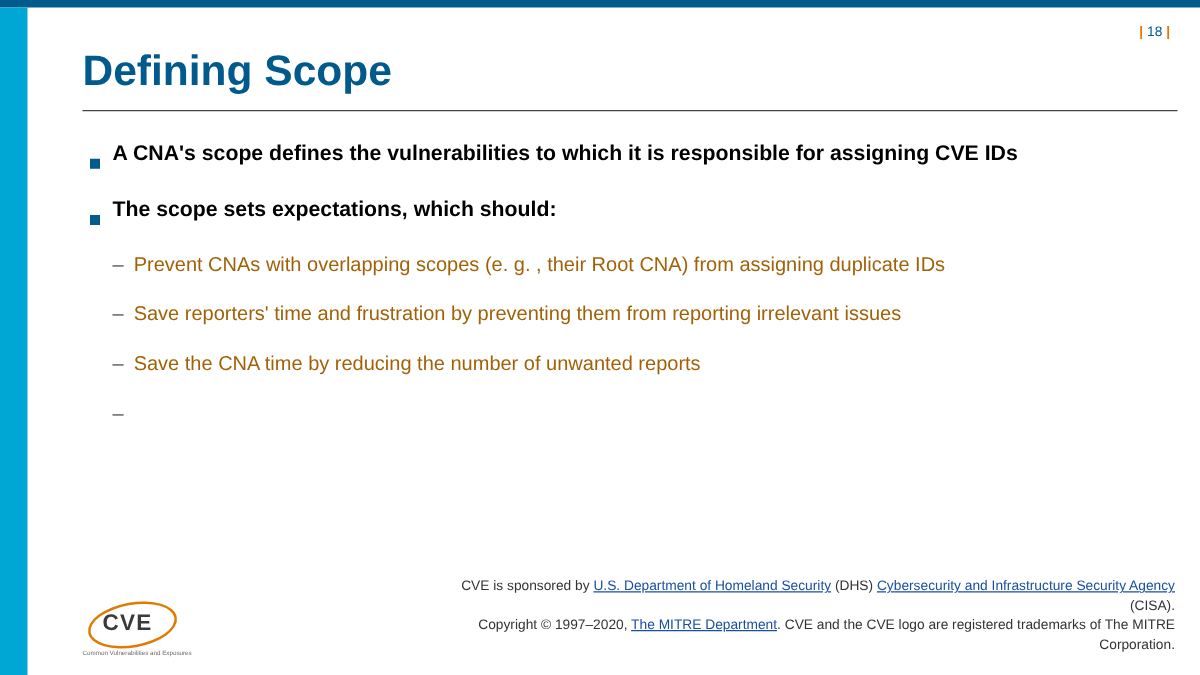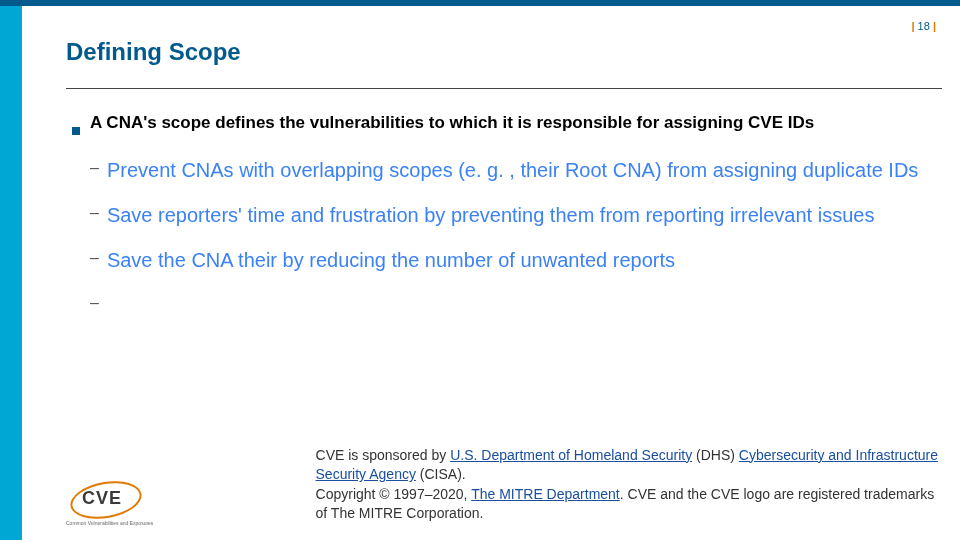--- a/index.html
+++ b/index.html
@@ -30,21 +30,21 @@
     top: 20px;
     right: 24px;
     font-size: 11px;
     color: #005a8c;
   }
   .page-num .bar { color: #e07800; font-weight: bold; }
   .title {
     position: absolute;
     top: 38px;
     left: 66px;
-    font-size: 24px;
+    font-size: 34px;
     font-weight: bold;
     color: #005a8c;
     text-align: right;
   }
   .hr {
     position: absolute;
     top: 88px;
     left: 66px;
     right: 18px;
     height: 1px;
@@ -81,22 +81,22 @@
     margin-left: 18px;
     margin-bottom: 18px;
   }
   .b2 .dash {
     color: #555;
     font-size: 16px;
     margin-right: 8px;
     line-height: 1.35;
   }
   .b2 .txt {
-    font-size: 20px;
-    color: #3b82f6;
+    font-size: 16px;
+    color: #a16207;
     line-height: 1.35;
   }
   .footer {
     position: absolute;
     bottom: 16px;
     left: 66px;
     right: 20px;
     display: flex;
     align-items: flex-end;
   }
@@ -124,23 +124,24 @@
     letter-spacing: 1px;
   }
   .logo-sub {
     position: absolute;
     top: 40px; left: 0;
     font-size: 5px;
     color: #6a6a6a;
     white-space: nowrap;
   }
   .copy {
-    font-size: 14px;
+    font-size: 11px;
     color: #333;
     line-height: 1.4;
+    text-align: right;
   }
   .copy a { color: #1a4fa0; text-decoration: underline; }
 </style>
 </head>
 <body>
 
 <div class="stripe-dark"></div>
 <div class="stripe-light"></div>
 
 <div class="page-num">
@@ -148,31 +149,35 @@
 </div>
 
 <div class="title">Defining Scope</div>
 <div class="hr"></div>
 
 <div class="content">
   <div class="b1">
     <div class="sq"></div>
     <div class="txt">A CNA's scope defines the vulnerabilities to which it is responsible for assigning CVE IDs</div>
   </div>
+  <div class="b1">
+    <div class="sq"></div>
+    <div class="txt">The scope sets expectations, which should:</div>
+  </div>
   <div class="b2">
     <div class="dash">–</div>
     <div class="txt">Prevent CNAs with overlapping scopes (e. g. , their Root CNA) from assigning duplicate IDs</div>
   </div>
   <div class="b2">
     <div class="dash">–</div>
     <div class="txt">Save reporters' time and frustration by preventing them from reporting irrelevant issues</div>
   </div>
   <div class="b2">
     <div class="dash">–</div>
-    <div class="txt">Save the CNA their by reducing the number of unwanted reports</div>
+    <div class="txt">Save the CNA time by reducing the number of unwanted reports</div>
   </div>
   <div class="b2">
     <div class="dash">–</div>
   </div>
 </div>
 
 <div class="footer">
   <div class="logo">
     <div class="logo-oval"></div>
     <div class="logo-text">CVE</div>

